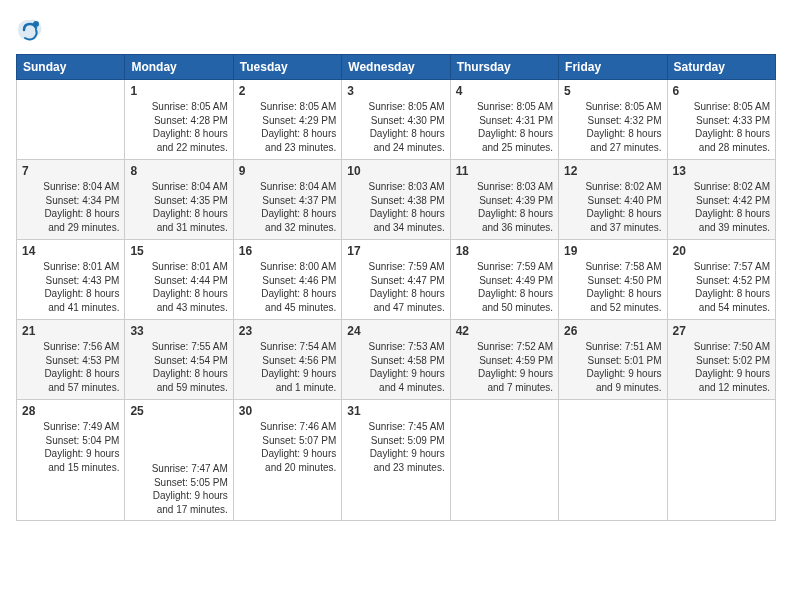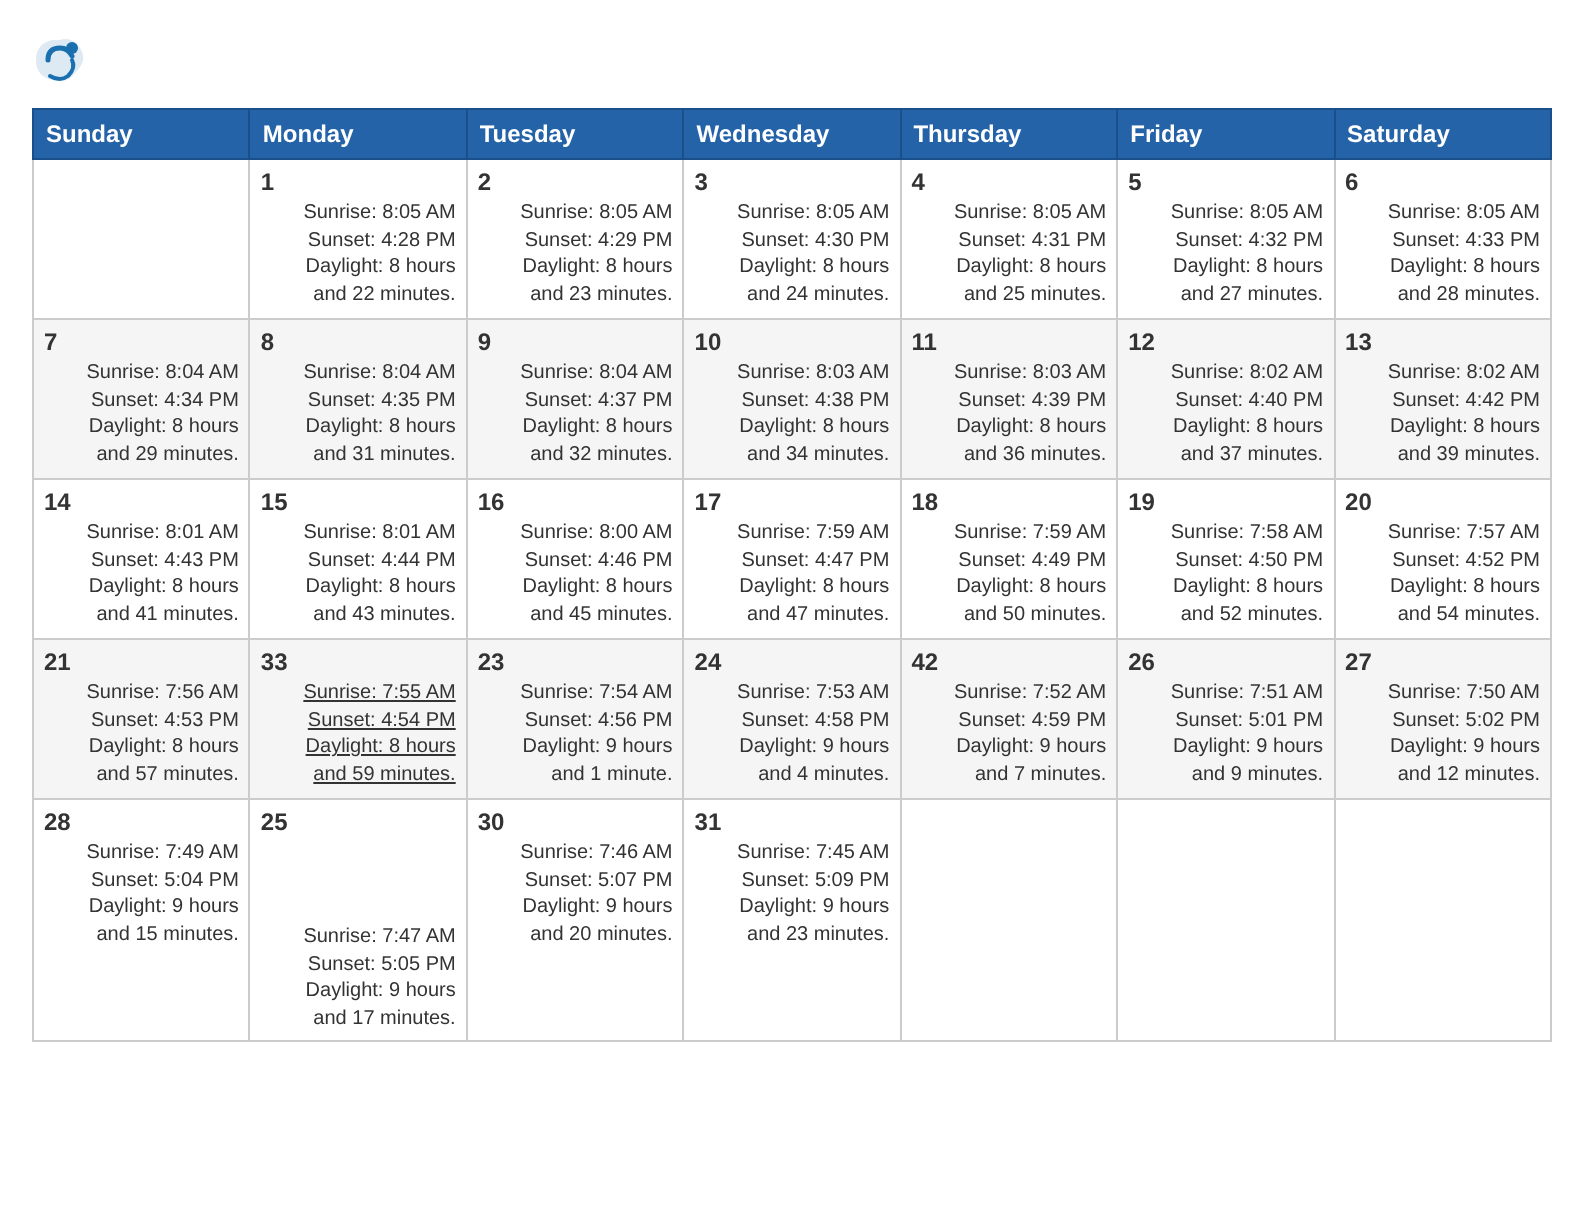--- a/index.html
+++ b/index.html
@@ -271,21 +271,21 @@
         <tr>
           <td>
             <span class="day-number">21</span>
             <div class="day-info" style="white-space: pre-line;">Sunrise: 7:56 AM
 Sunset: 4:53 PM
 Daylight: 8 hours
 and 57 minutes.</div>
           </td>
           <td>
             <span class="day-number">33</span>
-            <div class="day-info" style="white-space: pre-line; text-decoration: underline;">Sunrise: 7:55 AM
+            <div class="day-info" style="white-space: pre-line;">Sunrise: 7:55 AM
 Sunset: 4:54 PM
 Daylight: 8 hours
 and 59 minutes.</div>
           </td>
           <td>
             <span class="day-number">23</span>
             <div class="day-info" style="white-space: pre-line;">Sunrise: 7:54 AM
 Sunset: 4:56 PM
 Daylight: 9 hours
 and 1 minute.</div>

